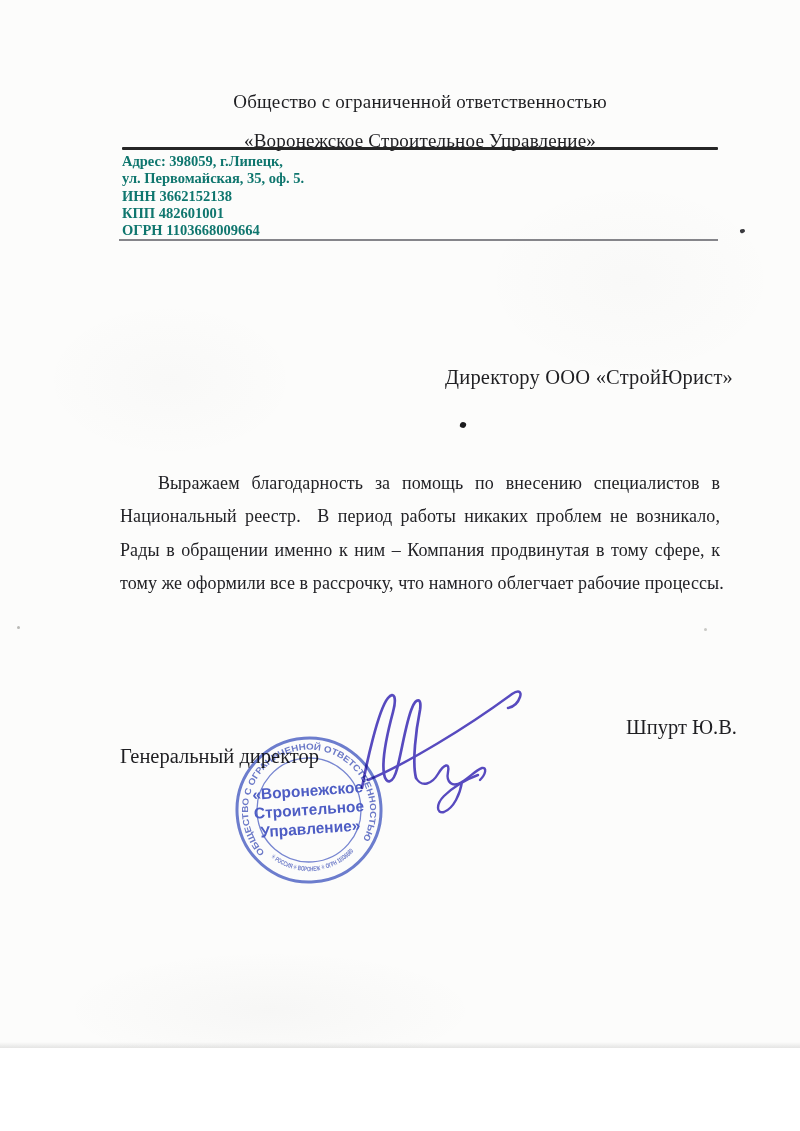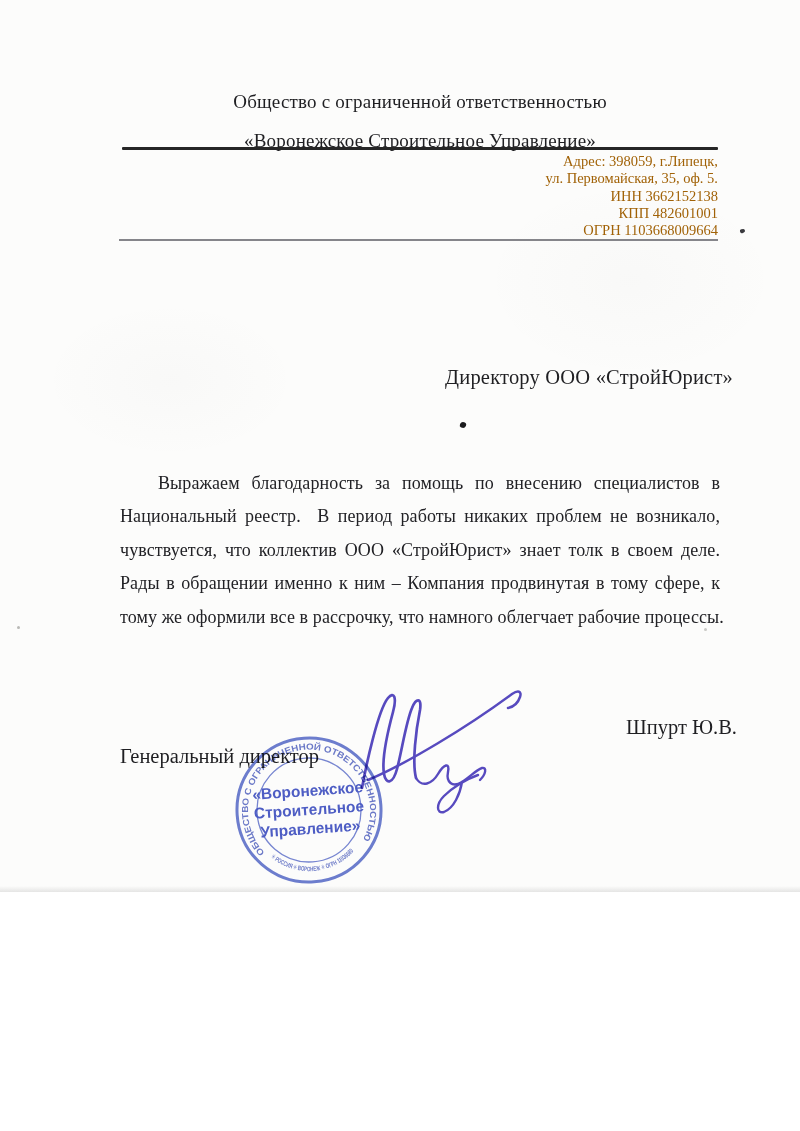--- a/index.html
+++ b/index.html
@@ -1,38 +1,38 @@
 <!DOCTYPE html>
 <html><head>
 <meta charset="utf-8">
 <style>
   html,body{margin:0;padding:0;}
   .page{
     position:relative;
-    width:800px;height:892px;
+    width:800px;height:1048px;
     background:#fcfcfb;
     font-family:"Liberation Serif","DejaVu Serif",serif;
     color:#1f1f22;
     overflow:hidden;
   }
   
   .scan-smudge{position:absolute;border-radius:50%;pointer-events:none;}
   .smudge-a{left:60px;top:950px;width:420px;height:120px;background:radial-gradient(ellipse at center,rgba(80,80,80,0.03),rgba(0,0,0,0) 70%);}
   .smudge-b{left:480px;top:180px;width:300px;height:200px;background:radial-gradient(ellipse at center,rgba(80,80,80,0.02),rgba(0,0,0,0) 70%);}
   .smudge-c{left:40px;top:300px;width:260px;height:160px;background:radial-gradient(ellipse at center,rgba(80,80,80,0.02),rgba(0,0,0,0) 70%);}
   .bottom-shade{position:absolute;left:0;bottom:0;width:100%;height:6px;background:linear-gradient(to bottom,rgba(0,0,0,0),rgba(60,60,60,0.12));}
 
   .org-line{position:absolute;left:122px;width:596px;text-align:center;font-size:19px;line-height:24px;letter-spacing:0.2px;}
   #org-line1{top:90px;}
   #org-line2{top:129px;}
 
   .rule-dark{position:absolute;left:122px;top:147px;width:596px;height:3px;background:#262626;border-radius:1px;}
   .rule-light{position:absolute;left:119px;top:239px;width:599px;height:1.6px;background:#85858a;}
 
-  .requisites{position:absolute;left:122px;top:153px;width:596px;text-align:right;font-size:14.5px;line-height:17.3px;color:#a16207;}
+  .requisites{position:absolute;left:122px;top:153px;width:596px;text-align:left;font-size:14.5px;line-height:17.3px;color:#0f766e;font-weight:bold;}
 
   .addressee{position:absolute;top:366px;right:67px;font-size:20.5px;letter-spacing:0.2px;}
 
   .body-block{position:absolute;left:120px;top:467px;width:600px;font-size:18px;color:#222226;}
   .body-line{
     text-align:justify;text-align-last:justify;
     height:33.4px;line-height:33.4px;
     white-space:nowrap;overflow:visible;
     letter-spacing:0.1px;
   }
@@ -78,21 +78,20 @@
 
   <div class="rule-light"></div>
   <div class="speck-1"></div>
 
   <div class="addressee">Директору ООО «СтройЮрист»</div>
   <div class="ink-dot"></div>
 
   <div class="body-block">
     <div class="body-line indent">Выражаем благодарность за помощь по внесению специалистов в</div>
     <div class="body-line">Национальный реестр.&nbsp; В период работы никаких проблем не возникало,</div>
-    <div class="body-line">чувствуется, что коллектив ООО «СтройЮрист» знает толк в своем деле.</div>
     <div class="body-line">Рады в обращении именно к ним – Компания продвинутая в тому сфере, к</div>
     <div class="body-line">тому же оформили все в рассрочку, что намного облегчает рабочие процессы.</div>
   </div>
 
   <div class="speck-2"></div>
   <div class="speck-3"></div>
 
   <div class="signoff-row">
     <span class="signoff-position">Генеральный директор</span>
     <span class="signoff-name">Шпурт Ю.В.</span>

